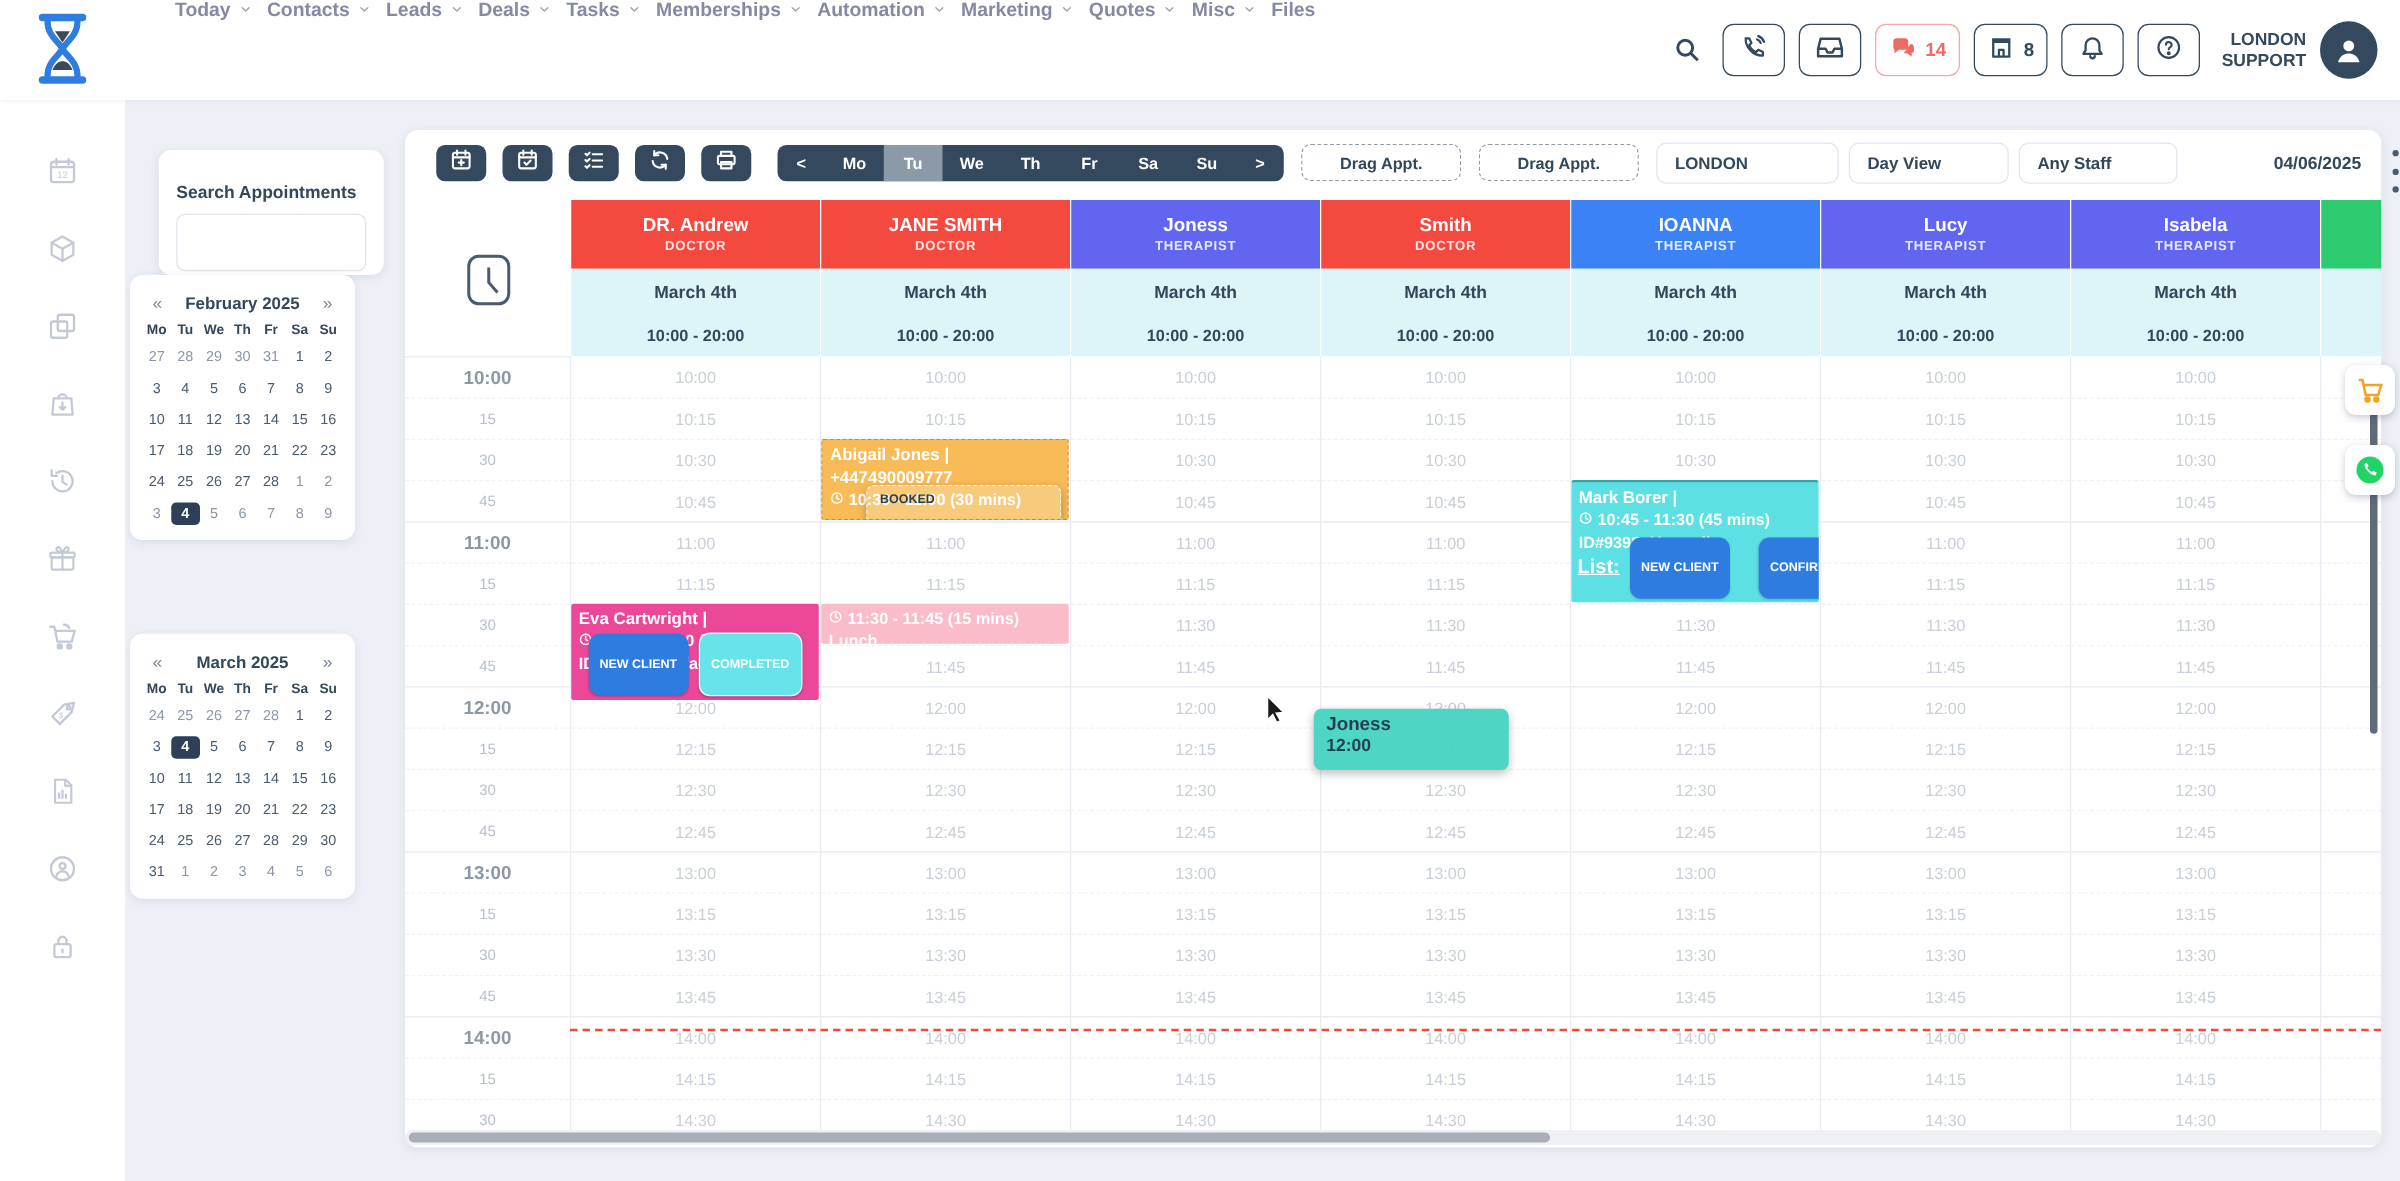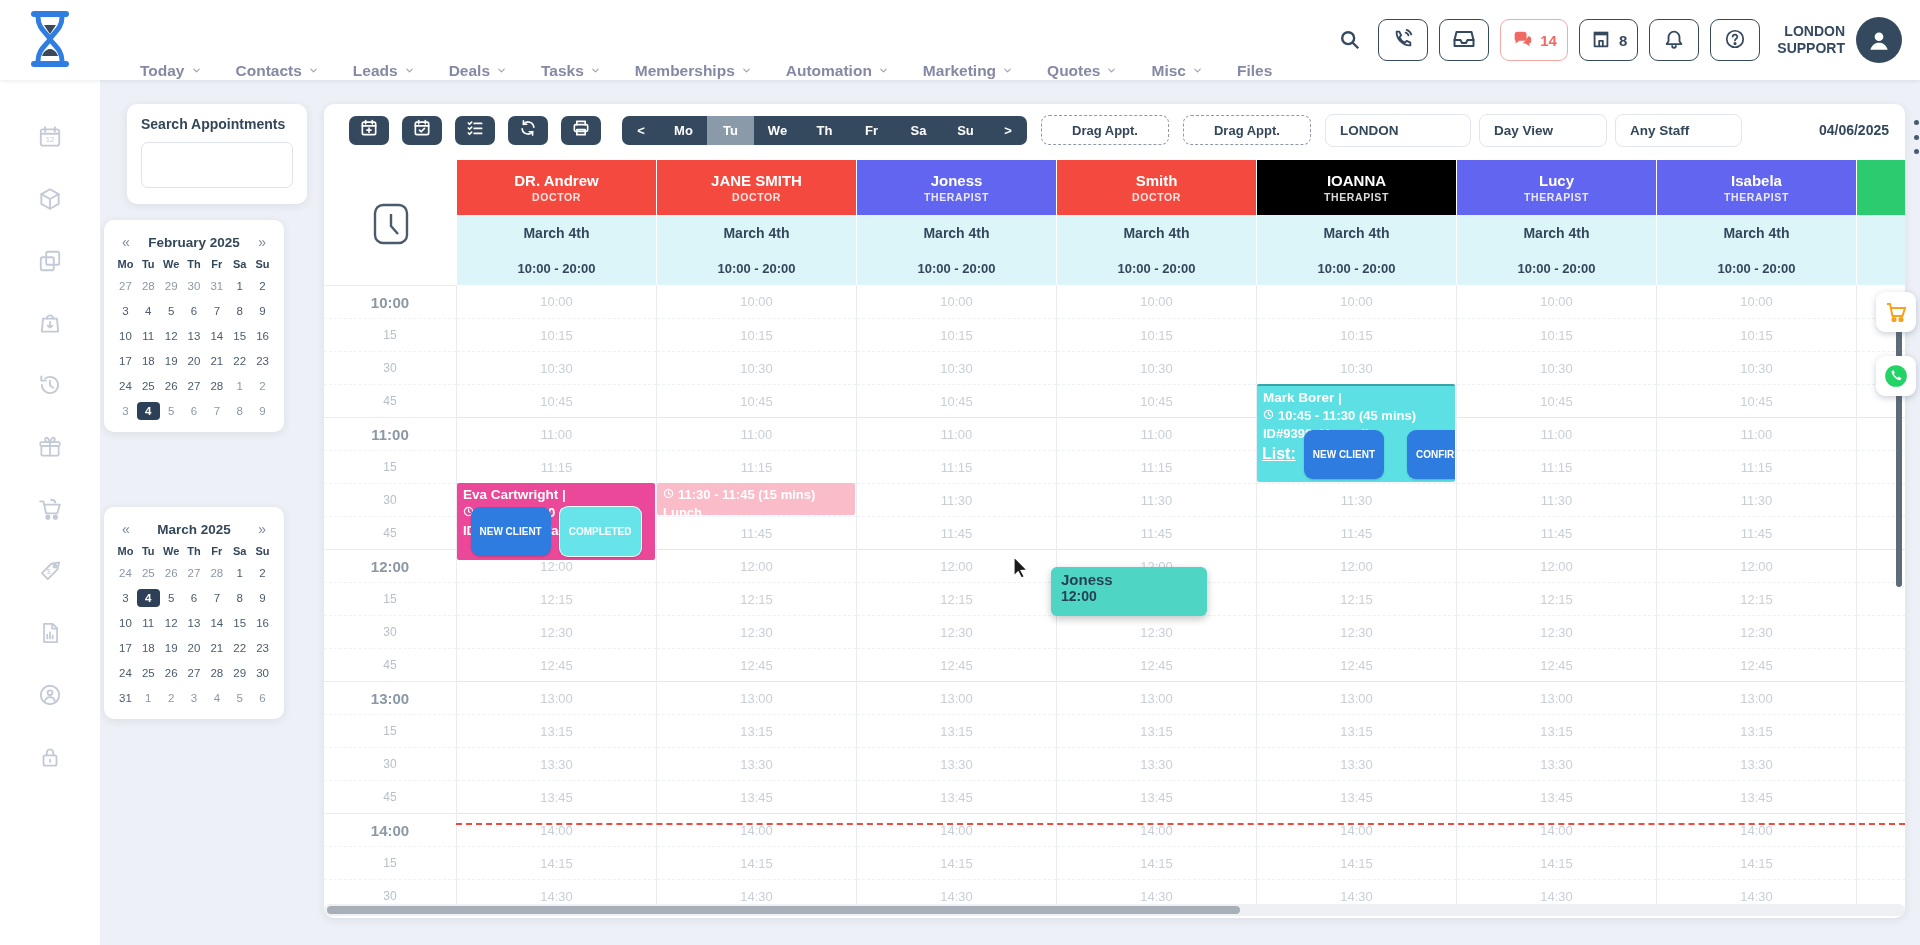--- a/index.html
+++ b/index.html
@@ -1,34 +1,34 @@
 <!DOCTYPE html>
 <html><head>
 <meta charset="utf-8">
 <style>
   * { margin:0; padding:0; box-sizing:border-box; }
   html,body { width:1920px; height:945px; overflow:hidden; font-family:"Liberation Sans","DejaVu Sans",sans-serif; background:#edf0f6; }
   
   .topbar { position:absolute; left:0; top:0; width:1920px; height:80px; background:#fff; box-shadow:0 1px 4px rgba(40,60,90,.10); z-index:50; }
   .logo { position:absolute; left:22px; top:8px; width:56px; height:62px; }
-  .nav { position:absolute; left:140px; top:0; height:80px; display:flex; align-items:flex-end; gap:34px; }
+  .nav { position:absolute; left:140px; top:0; height:80px; display:flex; align-items:flex-start; gap:12px; }
   .nav-item { display:flex; align-items:center; gap:6px; color:#8589a4; font-size:15.5px; font-weight:600; cursor:pointer; white-space:nowrap; }
   .nav-item svg { opacity:.8; }
   .tb-right { position:absolute; right:18px; top:0; height:80px; display:flex; align-items:center; gap:11px; }
   .tb-search { width:34px; height:34px; display:flex; align-items:center; justify-content:center; color:#34495e; }
   .tb-btn { min-width:50px; height:42px; border:1.5px solid #34495e; border-radius:9px; display:flex; align-items:center; justify-content:center; gap:7px; color:#34495e; background:#fff; font-size:15px; font-weight:700; padding:0 10px; cursor:pointer; }
   .tb-btn.accent { border-color:#f3a9a4; color:#ee6a62; }
   .tb-user { text-align:right; color:#34495e; font-size:14px; font-weight:700; line-height:1.25; margin-left:6px; white-space:pre-line; }
   .tb-avatar { width:46px; height:46px; border-radius:50%; background:#34495e; display:flex; align-items:center; justify-content:center; }
   
   .rail { position:absolute; left:0; top:80px; width:100px; height:865px; background:#fff; z-index:10; }
   .rail-item { width:100px; height:62px; display:flex; align-items:center; justify-content:center; color:#c3c9d6; cursor:pointer; }
   
   .card { position:absolute; background:#fff; border-radius:10px; box-shadow:0 2px 8px rgba(50,70,100,.10); }
-  .search-card { left:127px; top:104px; width:180px; height:100px; padding:12px 14px; }
+  .search-card { left:127px; top:120px; width:180px; height:100px; padding:25px 14px; }
   .search-title { font-size:14px; font-weight:700; color:#33475b; }
   .search-input { margin-top:10px; width:152px; height:46px; border:1px solid #dfe3ec; border-radius:7px; background:#fff; font-size:14px; padding:0 8px; }
   .mini-cal { width:180px; padding:12px 10px; }
   .mc-head { display:flex; align-items:center; justify-content:space-between; padding:2px 6px 8px; }
   .mc-title { font-size:13.5px; font-weight:700; color:#33475b; }
   .mc-arrow { color:#7b8794; font-size:14px; cursor:pointer; padding:0 2px; }
   .mc-grid { display:grid; grid-template-columns:repeat(7,1fr); row-gap:7px; }
   .mc-wd { font-size:11px; font-weight:700; color:#33475b; text-align:center; }
   .mc-day { font-size:11.5px; color:#4a5b6e; text-align:center; line-height:18px; height:18px; cursor:pointer; }
   .mc-day.muted { color:#8b97a6; }
@@ -494,21 +494,21 @@
     <span class="date-l2">10:00 - 20:00</span>
       </div>
       <div class="hdr-cell" style="left:732px;background:#f4493f">
     <span class="hdr-name">Smith</span>
     <span class="hdr-role">DOCTOR</span>
       </div>
       <div class="date-cell" style="left:732px">
     <span class="date-l1">March 4th</span>
     <span class="date-l2">10:00 - 20:00</span>
       </div>
-      <div class="hdr-cell" style="left:932px;background:#000000">
+      <div class="hdr-cell" style="left:932px;background:#3b82f6">
     <span class="hdr-name">IOANNA</span>
     <span class="hdr-role">THERAPIST</span>
       </div>
       <div class="date-cell" style="left:932px">
     <span class="date-l1">March 4th</span>
     <span class="date-l2">10:00 - 20:00</span>
       </div>
       <div class="hdr-cell" style="left:1132px;background:#6165ef">
     <span class="hdr-name">Lucy</span>
     <span class="hdr-role">THERAPIST</span>
@@ -764,20 +764,31 @@
         <div class="gcell">13:30</div>
         <div class="gcell">13:45</div>
         <div class="gcell hour">14:00</div>
         <div class="gcell">14:15</div>
         <div class="gcell">14:30</div>
       </div>
     </div>
   <div class="hscroll-track">
     <div class="hscroll-thumb"></div>
   </div>
+<div class="appt" style="left: 333px; top: 247px; width: 198px; height: 65px; background: rgb(247, 188, 88); border: 1px dashed rgba(140, 85, 0, 0.45);">
+      <div class="nm">Abigail Jones |</div>
+      <div class="nm">+447490009777</div>
+      <div class="tl"><span><svg width="11" height="11" viewBox="0 0 24 24" fill="none" stroke="currentColor" stroke-width="2.6" stroke-linecap="round" stroke-linejoin="round">
+            <circle cx="12" cy="12" r="9"></circle>
+            <path d="M12 7v5l3.5 2"></path>
+          </svg></span>10:30 - 11:00 (30 mins)</div>
+      <div class="badge-row" style="justify-content:flex-end">
+        <span class="badge ghost" style="">BOOKED</span>
+      </div>
+    </div>
     <div class="appt" style="left: 933px; top: 280px; width: 198px; height: 98px; background: rgb(92, 224, 228); border-top: 2px solid rgba(10, 90, 100, 0.45);">
       <div class="nm">Mark Borer |</div>
       <div class="tl"><span><svg width="11" height="11" viewBox="0 0 24 24" fill="none" stroke="currentColor" stroke-width="2.6" stroke-linecap="round" stroke-linejoin="round">
             <circle cx="12" cy="12" r="9"></circle>
             <path d="M12 7v5l3.5 2"></path>
           </svg></span>10:45 - 11:30 (45 mins)</div>
       <div class="dt">ID#9398: Upper lip</div>
       <div class="badge-row" style="justify-content:flex-start">
         <span class="list-lbl">List:</span>
         <span class="badge" style="background:#2e7ce0;">NEW CLIENT</span>

